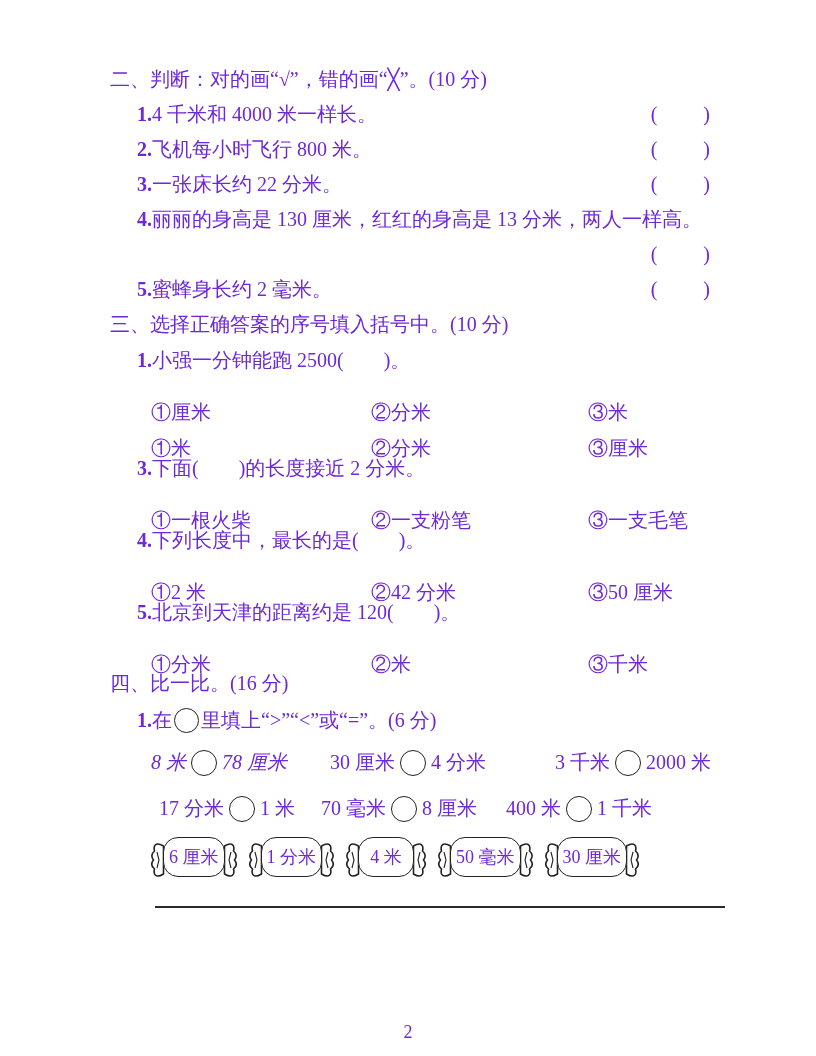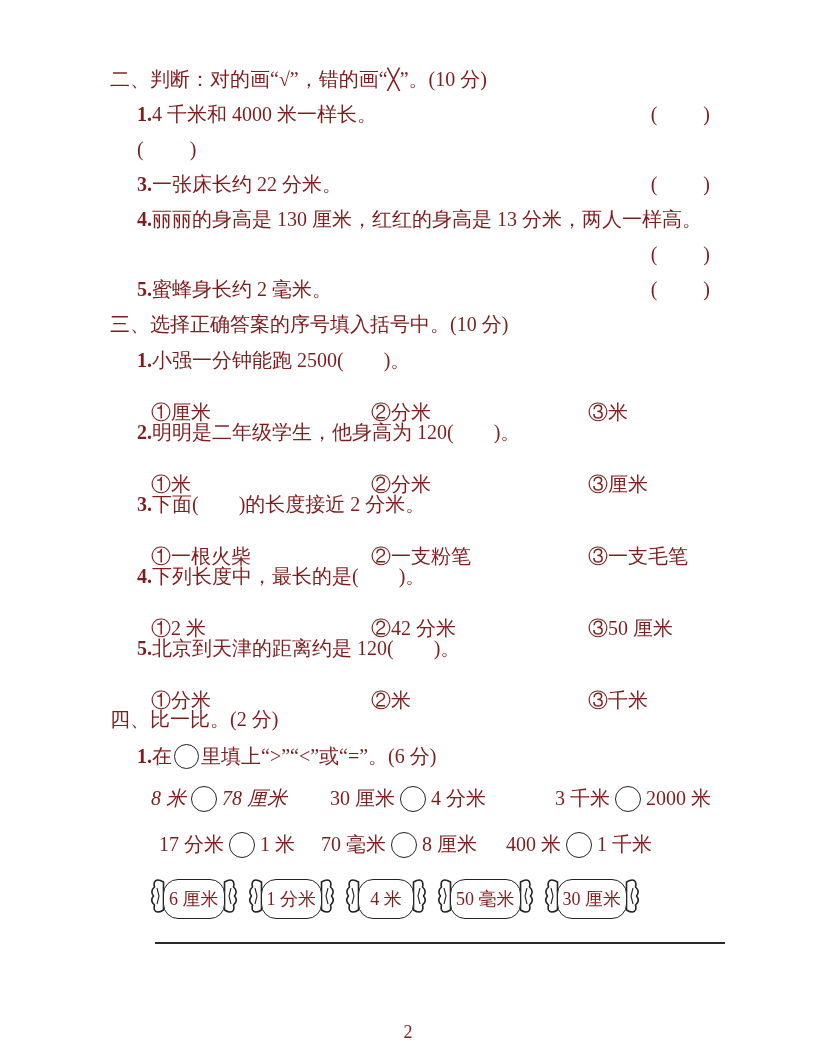--- a/index.html
+++ b/index.html
@@ -1,20 +1,20 @@
 <!DOCTYPE html>
 <html><head>
 <meta charset="utf-8">
 <style>
   html,body{margin:0;padding:0;background:#ffffff;}
   .page{
     position:relative;
     width:816px;height:1056px;
     background:#ffffff;
-    color:#7f1d1d;
+    color:#6d28d9;
     font-family:"Liberation Serif","DejaVu Serif",serif;
     font-size:20px;
     box-sizing:border-box;
     padding:62px 104px 0 107px;
     overflow:hidden;
   }
   .line{height:35px;line-height:35px;white-space:nowrap;}
   .qline{height:36px;line-height:36px;white-space:nowrap;}
   .sec-title{padding-left:3px;}
   .item{display:flex;justify-content:space-between;padding-left:30px;gap:16px;}
@@ -45,21 +45,21 @@
   .circle-inline{
     display:inline-block;width:25px;height:25px;
     border:1.6px solid #222;border-radius:50%;
     vertical-align:-6px;margin:0 2px;box-sizing:border-box;
   }
   .q1line{height:38px;line-height:38px;}
   .candy-row{
     display:flex;gap:10px;margin-left:43px;margin-top:4px;height:50px;
     align-items:center;
   }
-  .candy{display:flex;align-items:flex-end;}
+  .candy{display:flex;align-items:flex-start;}
   .candy-body{
     border:1.7px solid #222;border-radius:15px;
     height:40px;min-width:56px;box-sizing:border-box;
     display:flex;align-items:center;justify-content:center;
     padding:0 5px;font-size:18px;white-space:nowrap;
     margin:0 -2px;background:#fff;position:relative;z-index:1;
   }
   .wing{display:block;}
   .wing.right{transform:scaleX(-1);}
   .answer-line{
@@ -86,20 +86,21 @@
 <div class="page">
 
   <div class="line sec-title">二、判断：对的画“√”，错的画“╳”。(10 分)</div>
 
   <div class="line item">
     <span><b class="num">1.</b><span>4 千米和 4000 米一样长。</span></span>
     <span class="bracket">(　　)</span>
   </div>
 
   <div class="line item">
+    <span><b class="num">2.</b><span>飞机每小时飞行 800 米。</span></span>
     <span class="bracket">(　　)</span>
   </div>
 
   <div class="line item">
     <span><b class="num">3.</b><span>一张床长约 22 分米。</span></span>
     <span class="bracket">(　　)</span>
   </div>
 
   <div class="line item-noanswer">
     <b class="num">4.</b><span>丽丽的身高是 130 厘米，红红的身高是 13 分米，两人一样高。</span>
@@ -117,23 +118,20 @@
 
   <div class="qline q-indent">
     <b class="num">1.</b><span>小强一分钟能跑 2500(　　)。</span>
   </div>
   <div class="qline opt-row">
     <span class="opt1">①厘米</span>
     <span class="opt2">②分米</span>
     <span class="opt3">③米</span>
   </div>
 
-  <div class="qline q-indent">
-    <b class="num">2.</b><span>明明是二年级学生，他身高为 120(　　)。</span>
-  </div>
   <div class="qline opt-row">
     <span class="opt1">①米</span>
     <span class="opt2">②分米</span>
     <span class="opt3">③厘米</span>
   </div>
 
   <div class="qline q-indent">
     <b class="num">3.</b><span>下面(　　)的长度接近 2 分米。</span>
   </div>
   <div class="qline opt-row">
@@ -153,21 +151,21 @@
 
   <div class="qline q-indent">
     <b class="num">5.</b><span>北京到天津的距离约是 120(　　)。</span>
   </div>
   <div class="qline opt-row">
     <span class="opt1">①分米</span>
     <span class="opt2">②米</span>
     <span class="opt3">③千米</span>
   </div>
 
-  <div class="line sec-title">四、比一比。(2 分)</div>
+  <div class="line sec-title">四、比一比。(16 分)</div>
 
   <div class="q1line q-indent">
     <b class="num">1.</b><span>在</span><span class="circle-inline"></span><span>里填上“&gt;”“&lt;”或“=”。(6 分)</span>
   </div>
 
   <div class="cmp-row r1">
     <span class="cmp-cell"><span>8 米</span><span class="circle"></span><span>78 厘米</span></span>
     <span class="cmp-cell"><span>30 厘米</span><span class="circle"></span><span>4 分米</span></span>
     <span class="cmp-cell"><span>3 千米</span><span class="circle"></span><span>2000 米</span></span>
   </div>

